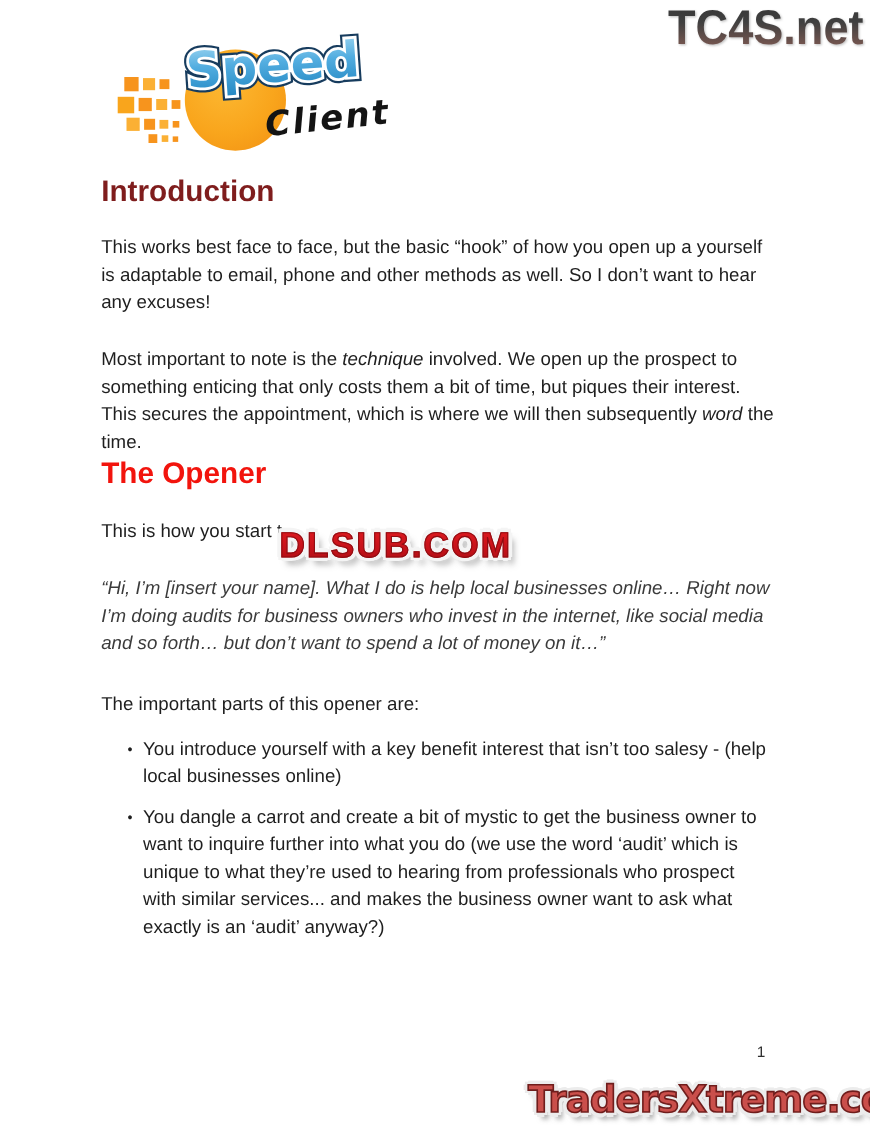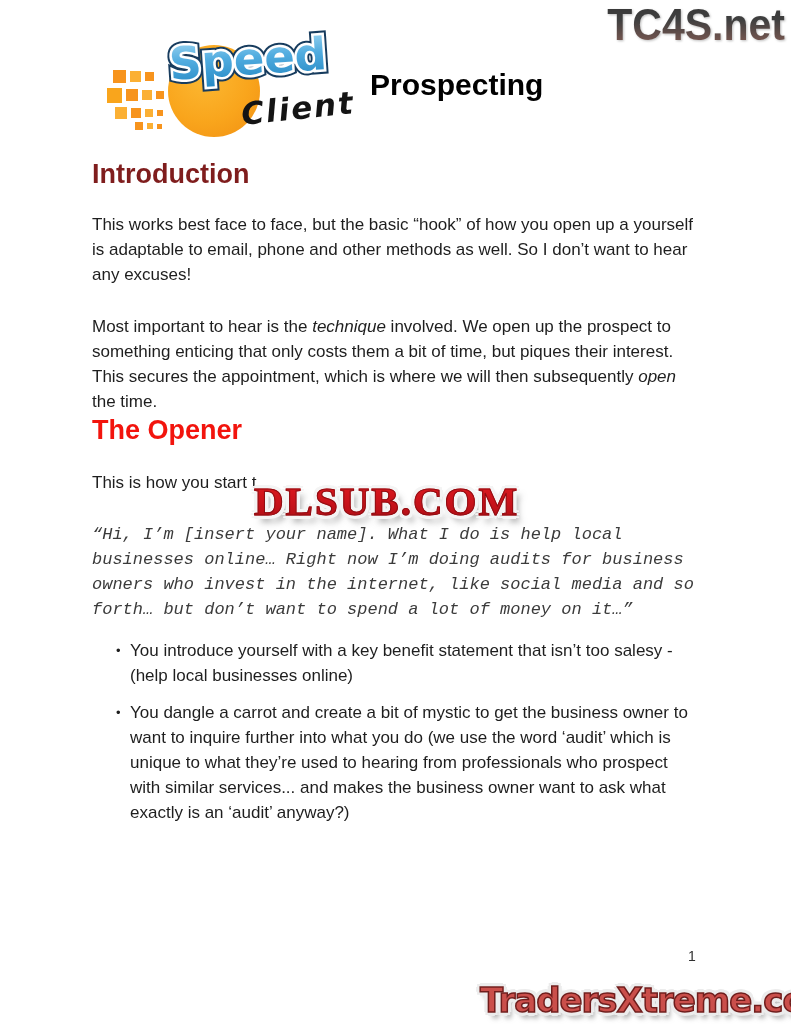--- a/index.html
+++ b/index.html
@@ -45,32 +45,32 @@
   .content { position:absolute; left:92px; top:158px; width:612px;
              font-size:17px; line-height:25px; color:#1e1e1e; }
   .content h2 { font-size:27px; line-height:32px; font-weight:bold;
                 font-family:"Liberation Sans", sans-serif; }
   .h-intro  { color:#7f1d1d; }
   .h-opener { color:#f2140d; }
   .content p { margin-top:22px; }
   .p2 { margin-top:27px !important; }
   .lead { margin-top:24px !important; }
   .quote { margin-top:27px !important; font-style:italic; color:#3b3b3b;
-           font-family:Liberation Mono, monospace; }
+           font-family:Liberation Sans, sans-serif; }
   .important { margin-top:30px !important; }
   .content em { font-style:italic; }
   .content ul { margin-top:16px; list-style:none; padding-left:38px; }
   .content li { position:relative; margin-top:12px; line-height:25px; padding-right:4px; }
   .content li::before { content:"•"; position:absolute; left:-14px; top:0;
                         font-size:13px; color:#1e1e1e; }
 
   
   .dlsub-wrap { position:absolute; left:254px; top:477px; width:300px; height:56px; }
   .dlsub { position:absolute; left:0; top:0; white-space:nowrap;
-           font-family:Liberation Serif, serif; font-weight:bold; font-size:41px;
+           font-family:Liberation Sans, sans-serif; font-weight:bold; font-size:32px;
            letter-spacing:2px; }
   .dlsub.back { color:#f4f4f4;
       text-shadow:-4px 0 0 #f4f4f4, 4px 0 0 #f4f4f4, 0 -4px 0 #f4f4f4, 0 4px 0 #f4f4f4,
                   -3px -3px 0 #f4f4f4, 3px -3px 0 #f4f4f4, -3px 3px 0 #f4f4f4, 3px 3px 0 #f4f4f4,
                   5px 7px 6px rgba(90,90,90,0.55); }
   .dlsub.front { background:linear-gradient(180deg,#e41b20 0%, #c8121a 55%, #a90e14 100%);
                  -webkit-background-clip:text; background-clip:text; color:transparent;
                  -webkit-text-stroke:1px #8e0d12; }
 
   
@@ -113,38 +113,38 @@
       <span style="left:52px; top:82px; width:5px;  height:5px;  background:#f7941d;"></span>
     </div>
     <div class="speed-wrap">
       <span class="speed l1">Speed</span>
       <span class="speed l2">Speed</span>
       <span class="speed l3">Speed</span>
     </div>
     <div class="client">Client</div>
   </div>
 
-  <h1 class="doc-title">Prospecting</h1>
 
   <div class="content">
     <h2 class="h-intro">Introduction</h2>
 
     <p class="p1">This works best face to face, but the basic “hook” of how you open up a yourself is adaptable to email, phone and other methods as well. So I don’t want to hear any excuses!</p>
 
-    <p class="p2"><span>Most important to hear is the </span><em>technique</em><span> involved. We open up the prospect to something enticing that only costs them a bit of time, but piques their interest. This secures the appointment, which is where we will then subsequently </span><em>open</em><span> the time.</span></p>
+    <p class="p2"><span>Most important to note is the </span><em>technique</em><span> involved. We open up the prospect to something enticing that only costs them a bit of time, but piques their interest. This secures the appointment, which is where we will then subsequently </span><em>word</em><span> the time.</span></p>
 
     <h2 class="h-opener">The Opener</h2>
 
     <p class="lead">This is how you start t</p>
 
     <p class="quote">“Hi, I’m [insert your name]. What I do is help local businesses online… Right now I’m doing audits for business owners who invest in the internet, like social media and so forth… but don’t want to spend a lot of money on it…”</p>
 
+    <p class="important">The important parts of this opener are:</p>
 
     <ul>
-      <li>You introduce yourself with a key benefit statement that isn’t too salesy - (help local businesses online)</li>
+      <li>You introduce yourself with a key benefit interest that isn’t too salesy - (help local businesses online)</li>
       <li>You dangle a carrot and create a bit of mystic to get the business owner to want to inquire further into what you do (we use the word ‘audit’ which is unique to what they’re used to hearing from professionals who prospect with similar services... and makes the business owner want to ask what exactly is an ‘audit’ anyway?)</li>
     </ul>
   </div>
 
   <div class="dlsub-wrap">
     <span class="dlsub back">DLSUB.COM</span>
     <span class="dlsub front">DLSUB.COM</span>
   </div>
 
   <div class="pagenum">1</div>

